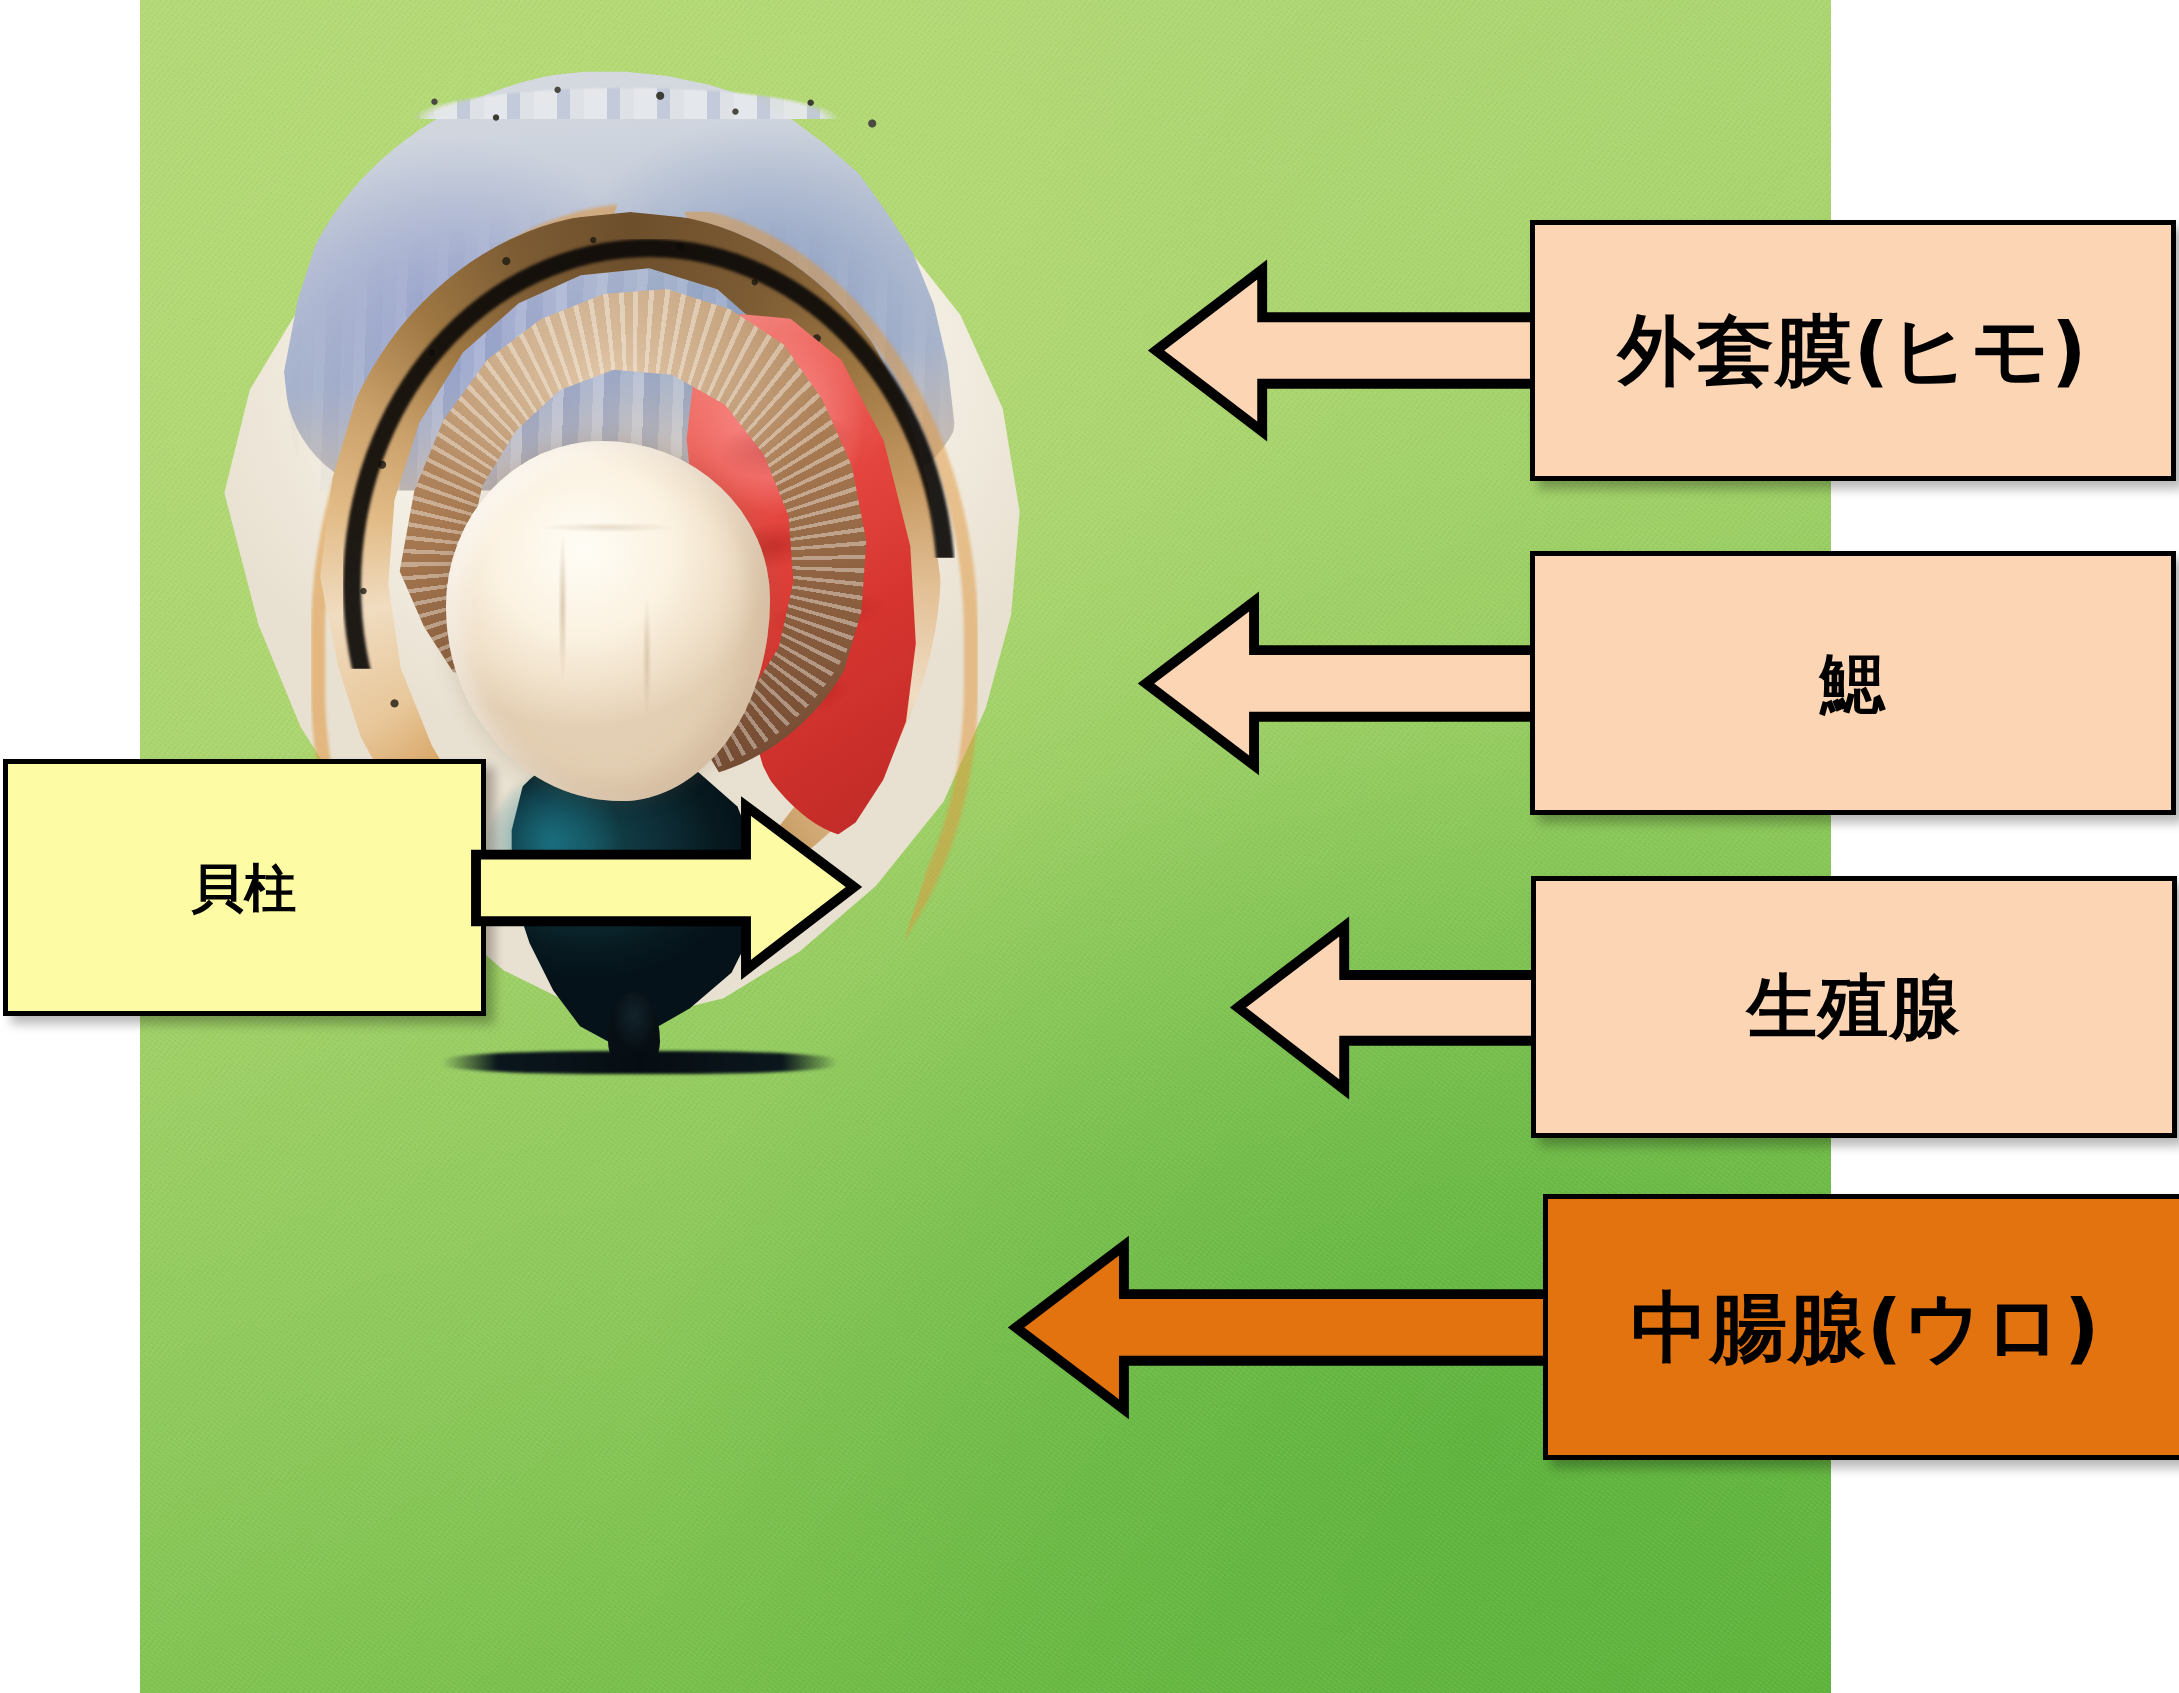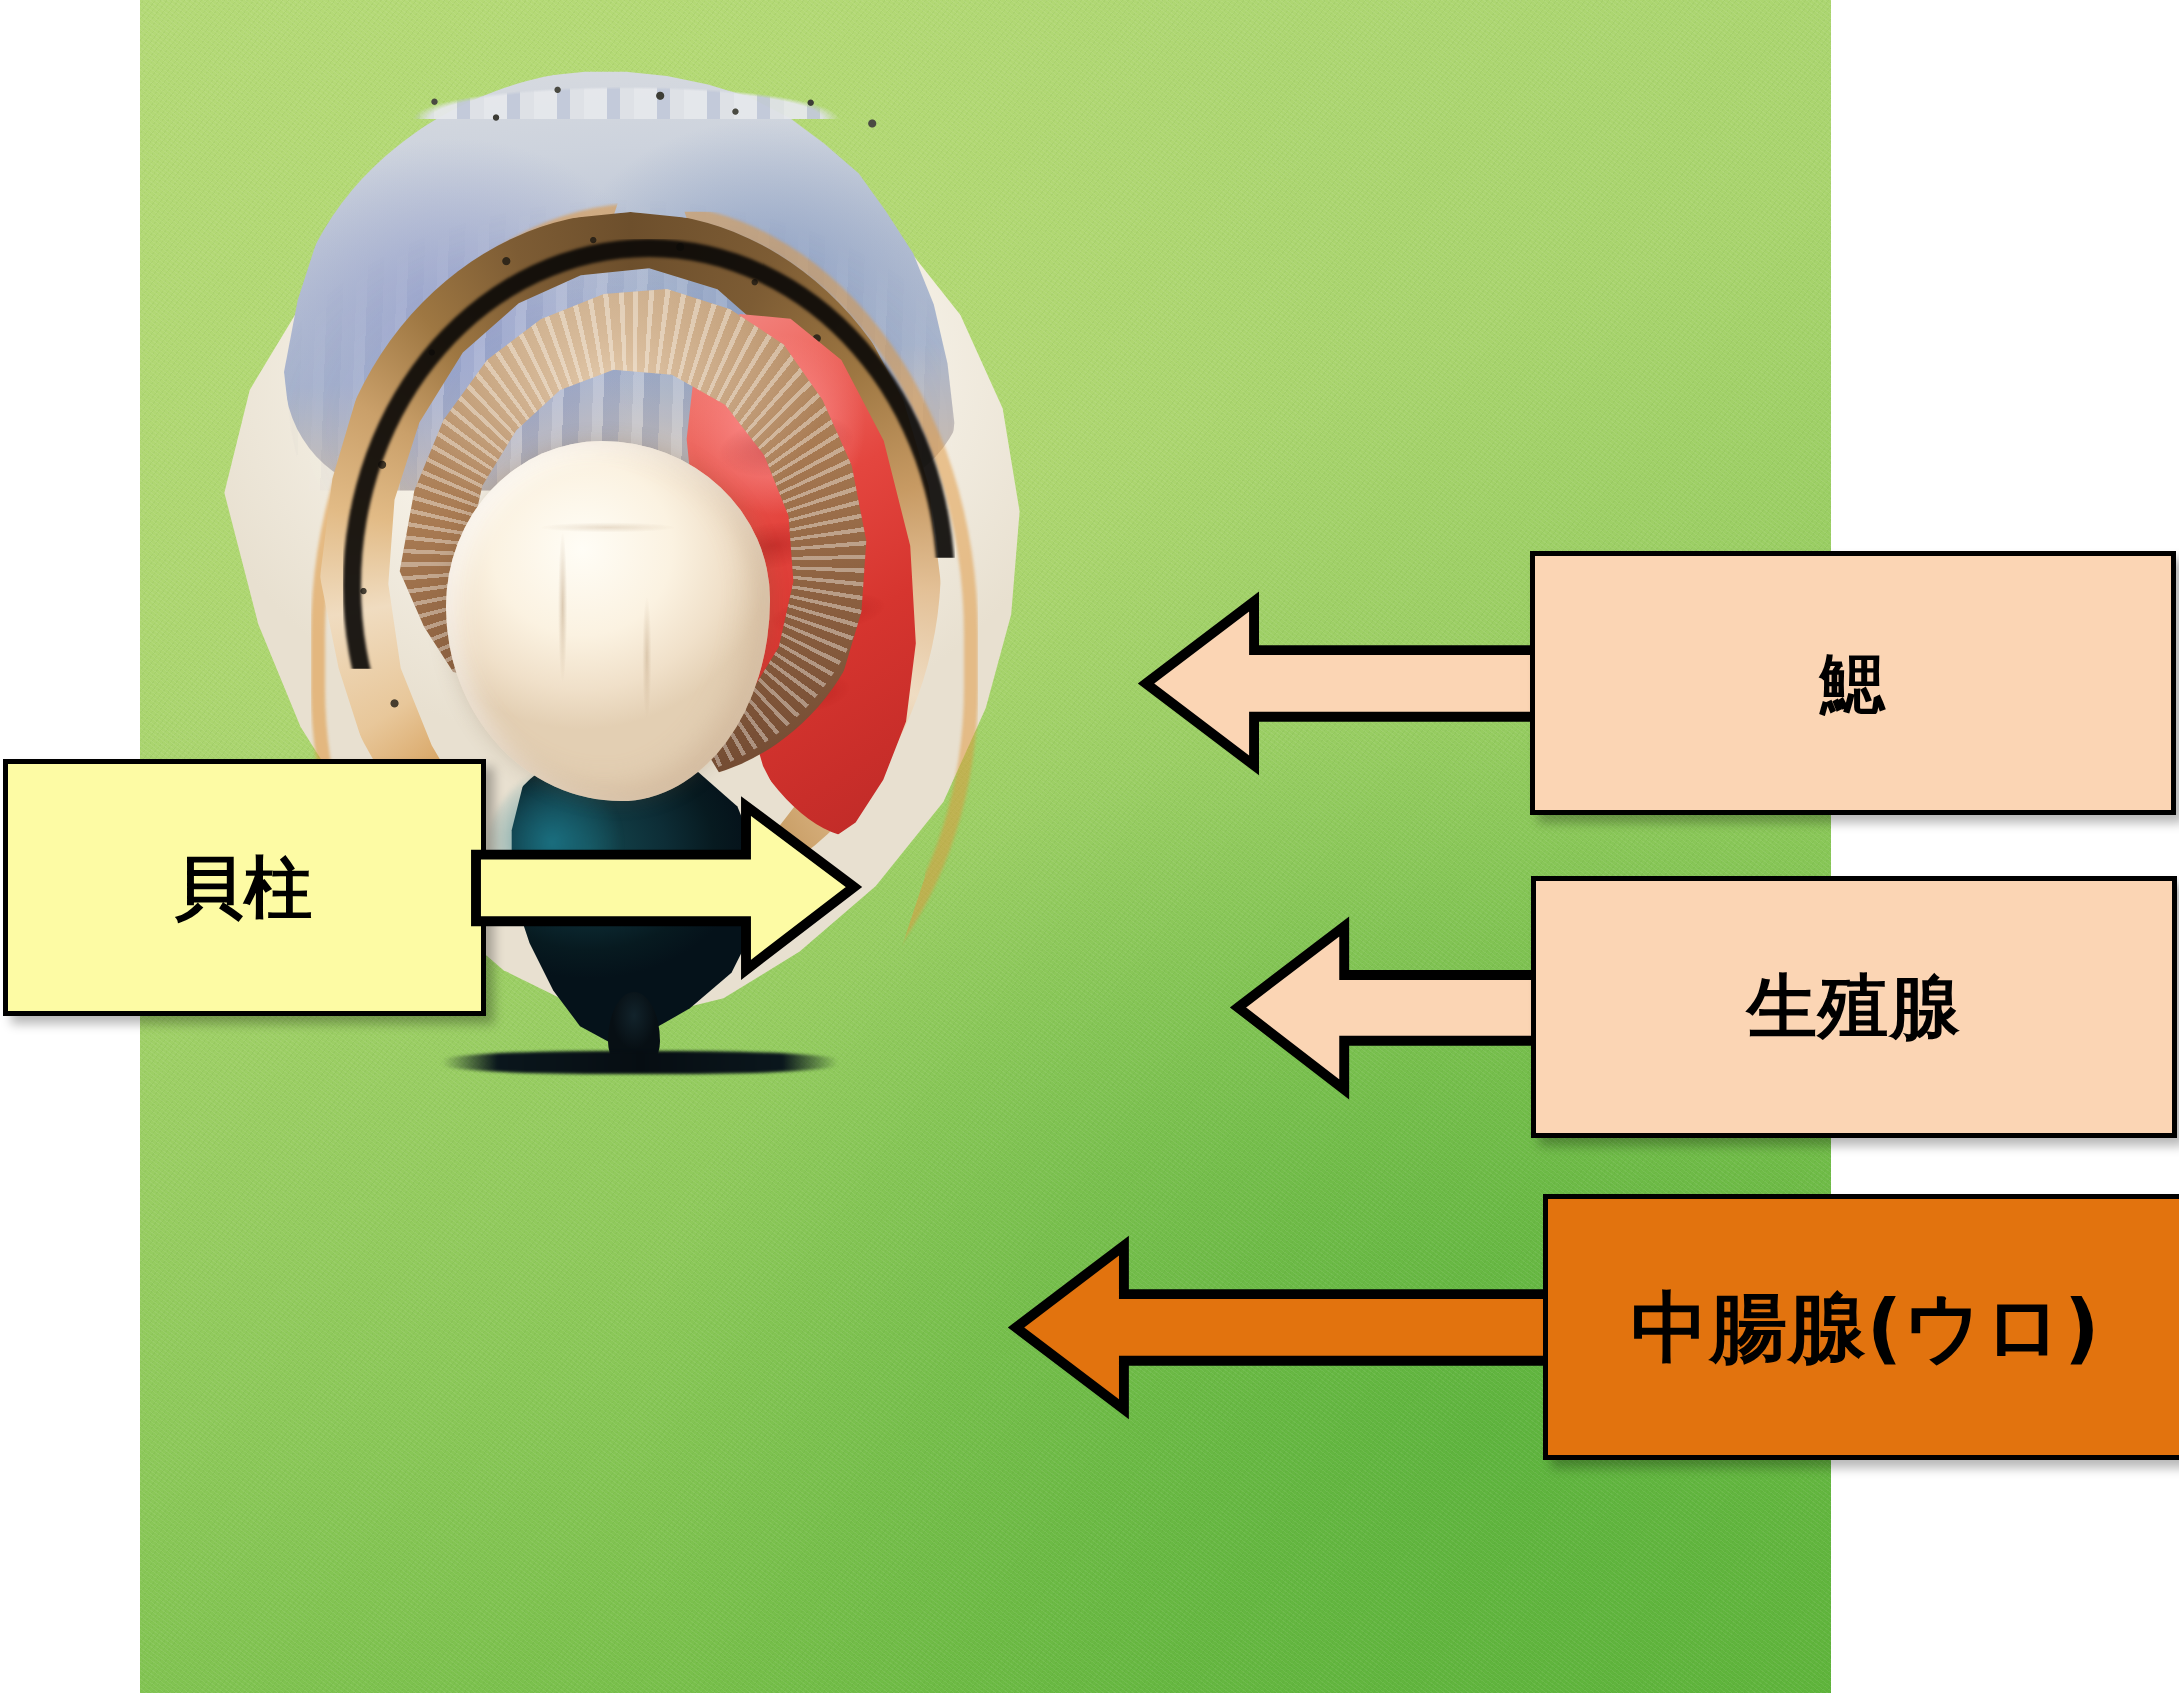--- a/index.html
+++ b/index.html
@@ -229,21 +229,21 @@
   #callout-gonad{left:1238px;top:876px;width:939px;height:262px;}
   #callout-gonad .cbox{position:absolute;left:293px;top:0;width:646px;height:262px;}
   #callout-gonad .cbox span{font-size:70px;}
 
   #callout-urogland{left:1016px;top:1194px;width:1160px;height:266px;}
   #callout-urogland .cbox{position:absolute;left:527px;top:0;width:646px;height:266px;}
   #callout-urogland .cbox span{font-size:77px;}
 
   #callout-adductor{left:2.7px;top:759px;width:846px;height:257px;}
   #callout-adductor .cbox{position:absolute;left:0;top:0;width:483px;height:257px;}
-  #callout-adductor .cbox span{font-size:68px;}
+  #callout-adductor .cbox span{font-size:52px;}
 </style>
 </head>
 <body>
 
 <div id="stage">
 
   <div id="photo">
     <div class="pg"></div>
     <div class="pgnoise"></div>
 
@@ -272,20 +272,28 @@
       <div class="urotint"></div>
 
       <div class="adductor"></div>
       <div class="adductorseam"></div>
 
       <div class="hingefoot"></div>
       <div class="hingeline"></div>
     </div>
   </div>
 
+  <div class="callout c-peach" id="callout-mantle">
+    <svg class="arrowsvg" width="396" height="261" viewBox="0 0 440 290" style="left:0;top:0;">
+      <polygon points="0,145 118,55 118,108 440,108 440,182 118,182 118,235" fill="#fbd5b4" stroke="#000" stroke-width="11" stroke-linejoin="miter"></polygon>
+    </svg>
+    <div class="cbox">
+      <span>外套膜(ヒモ)</span>
+    </div>
+  </div>
 
   <div class="callout c-peach" id="callout-gill">
     <svg class="arrowsvg" width="407" height="264" viewBox="0 0 452 293" style="left:0;top:0;">
       <polygon points="0,147 120,56 120,110 452,110 452,184 120,184 120,238" fill="#fbd5b4" stroke="#000" stroke-width="11" stroke-linejoin="miter"></polygon>
     </svg>
     <div class="cbox">
       <span>鰓</span>
     </div>
   </div>
 

